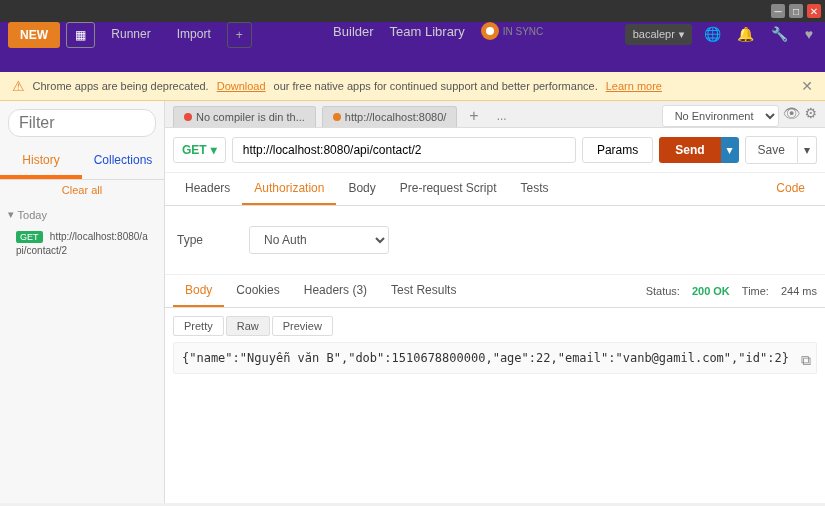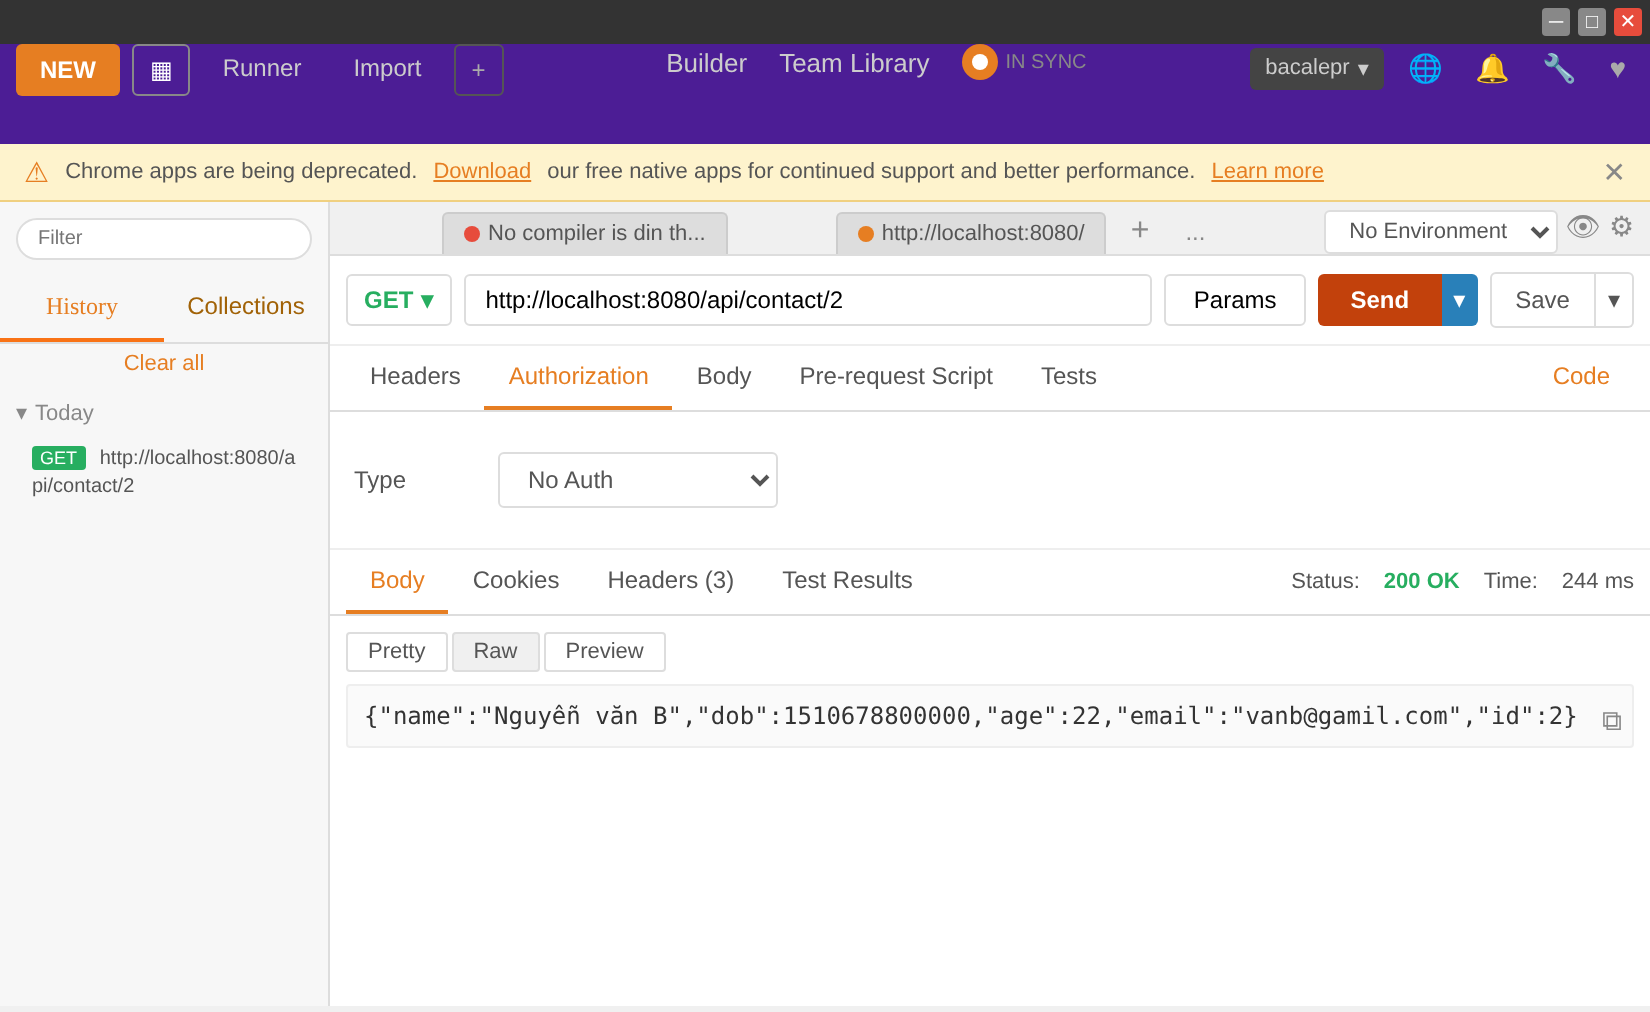--- a/index.html
+++ b/index.html
@@ -35,38 +35,38 @@
     .banner-icon { color: #e67e22; font-size: 14px; }
     .banner-link { color: #e67e22; text-decoration: underline; cursor: pointer; }
     .banner-close { margin-left: auto; cursor: pointer; color: #888; font-size: 14px; }
 
     
     .main { display: flex; height: calc(506px - 22px - 50px - 32px); }
 
     
     .sidebar { width: 165px; background: #f7f7f7; border-right: 1px solid #ddd; display: flex; flex-direction: column; }
     .sidebar-search { padding: 8px; }
-    .sidebar-search input { width: 100%; border: 1px solid #ddd; border-radius: 12px; padding: 4px 10px; font-size: 10px; outline: none; background: white; }
+    .sidebar-search input { width: 100%; border: 1px solid #ddd; border-radius: 12px; padding: 4px 10px; font-size: 16px; outline: none; background: white; }
     .sidebar-tabs { display: flex; border-bottom: 1px solid #ddd; }
-    .sidebar-tab { flex: 1; padding: 8px 4px; text-align: center; font-size: 12px; cursor: pointer; color: #a16207; }
-    .sidebar-tab.active { color: #e67e22; border-bottom: 2px solid #f97316; font-family: Liberation Serif, serif; }
+    .sidebar-tab { flex: 1; padding: 8px 4px; text-align: center; font-size: 12px; cursor: pointer; color: #1d4ed8; }
+    .sidebar-tab.active { color: #e67e22; border-bottom: 4px solid #f97316; }
     .sidebar-actions { display: flex; justify-content: center; padding: 4px 8px; }
     .clear-all { color: #e67e22; font-size: 11px; cursor: pointer; }
     .sidebar-group { padding: 4px 8px; }
     .sidebar-group-header { color: #888; font-size: 11px; display: flex; align-items: center; gap: 4px; padding: 4px 0; }
     .sidebar-item { padding: 4px 8px; cursor: pointer; }
     .get-badge { background: #27ae60; color: white; font-size: 9px; padding: 1px 4px; border-radius: 2px; margin-right: 4px; }
     .sidebar-item-url { font-size: 10px; color: #555; word-break: break-all; }
 
     
     .content { flex: 1; display: flex; flex-direction: column; background: white; }
     
     
     .tabs-bar { background: #f0f0f0; border-bottom: 1px solid #ddd; padding: 4px 8px 0; display: flex; align-items: center; gap: 6px; overflow: hidden; }
-    .req-tab { background: #ddd; border: 1px solid #ccc; border-bottom: none; padding: 4px 10px; font-size: 11px; border-radius: 3px 3px 0 0; cursor: pointer; display: flex; align-items: center; gap: 4px; color: #555; max-width: 180px; overflow: hidden; text-overflow: ellipsis; white-space: nowrap; margin-left: 48px; }
+    .req-tab { background: #ddd; border: 1px solid #ccc; border-bottom: none; padding: 4px 10px; font-size: 11px; border-radius: 3px 3px 0 0; cursor: pointer; display: flex; align-items: center; gap: 4px; color: #555; max-width: 180px; overflow: hidden; text-overflow: ellipsis; white-space: nowrap; }
     .req-tab .dot { width: 8px; height: 8px; background: #e74c3c; border-radius: 50%; display: inline-block; }
     .req-tab .dot-orange { background: #e67e22; }
     .tab-add { background: transparent; border: none; cursor: pointer; color: #888; font-size: 16px; padding: 2px 6px; }
     .tab-more { background: transparent; border: none; cursor: pointer; color: #888; font-size: 12px; padding: 2px 6px; }
     .env-select-area { margin-left: auto; display: flex; align-items: flex-start; gap: 4px; }
     .env-select { border: 1px solid #ddd; border-radius: 3px; padding: 3px 8px; font-size: 11px; color: #555; background: white; cursor: pointer; }
     .env-icon-btn { background: transparent; border: none; cursor: pointer; color: #888; font-size: 14px; }
 
     
     .url-bar { display: flex; align-items: center; padding: 8px; gap: 6px; border-bottom: 1px solid #eee; }

